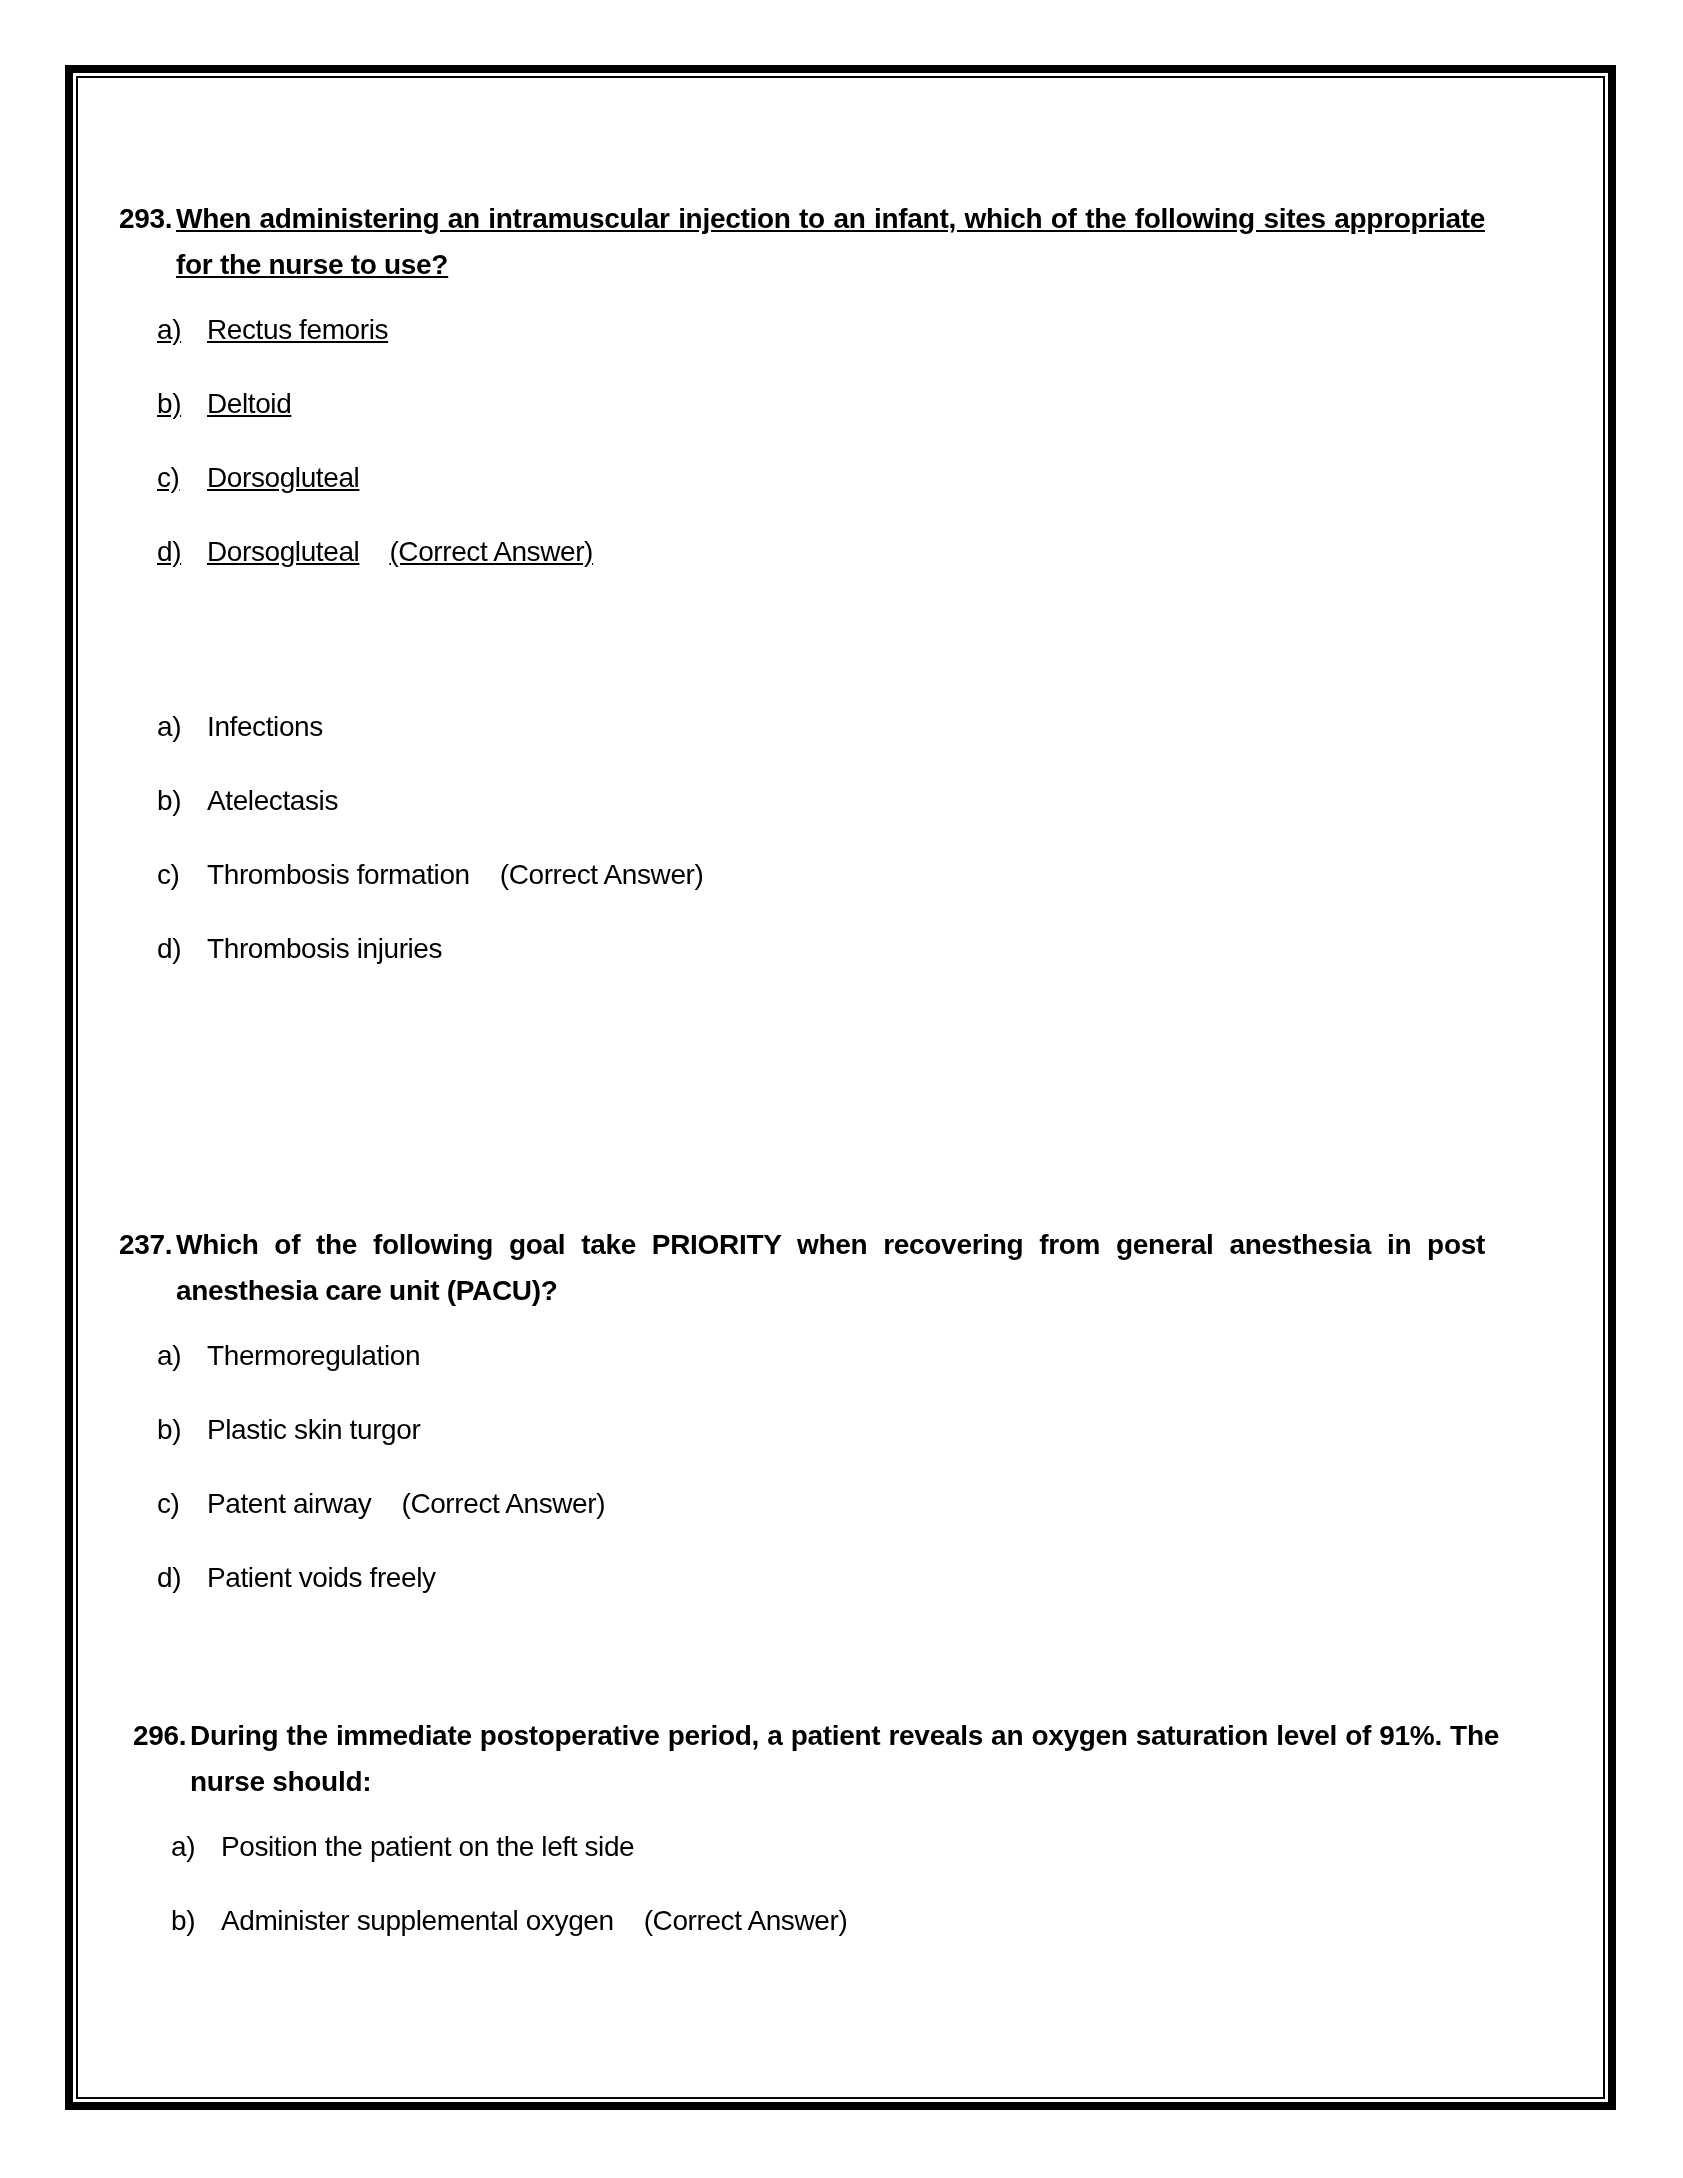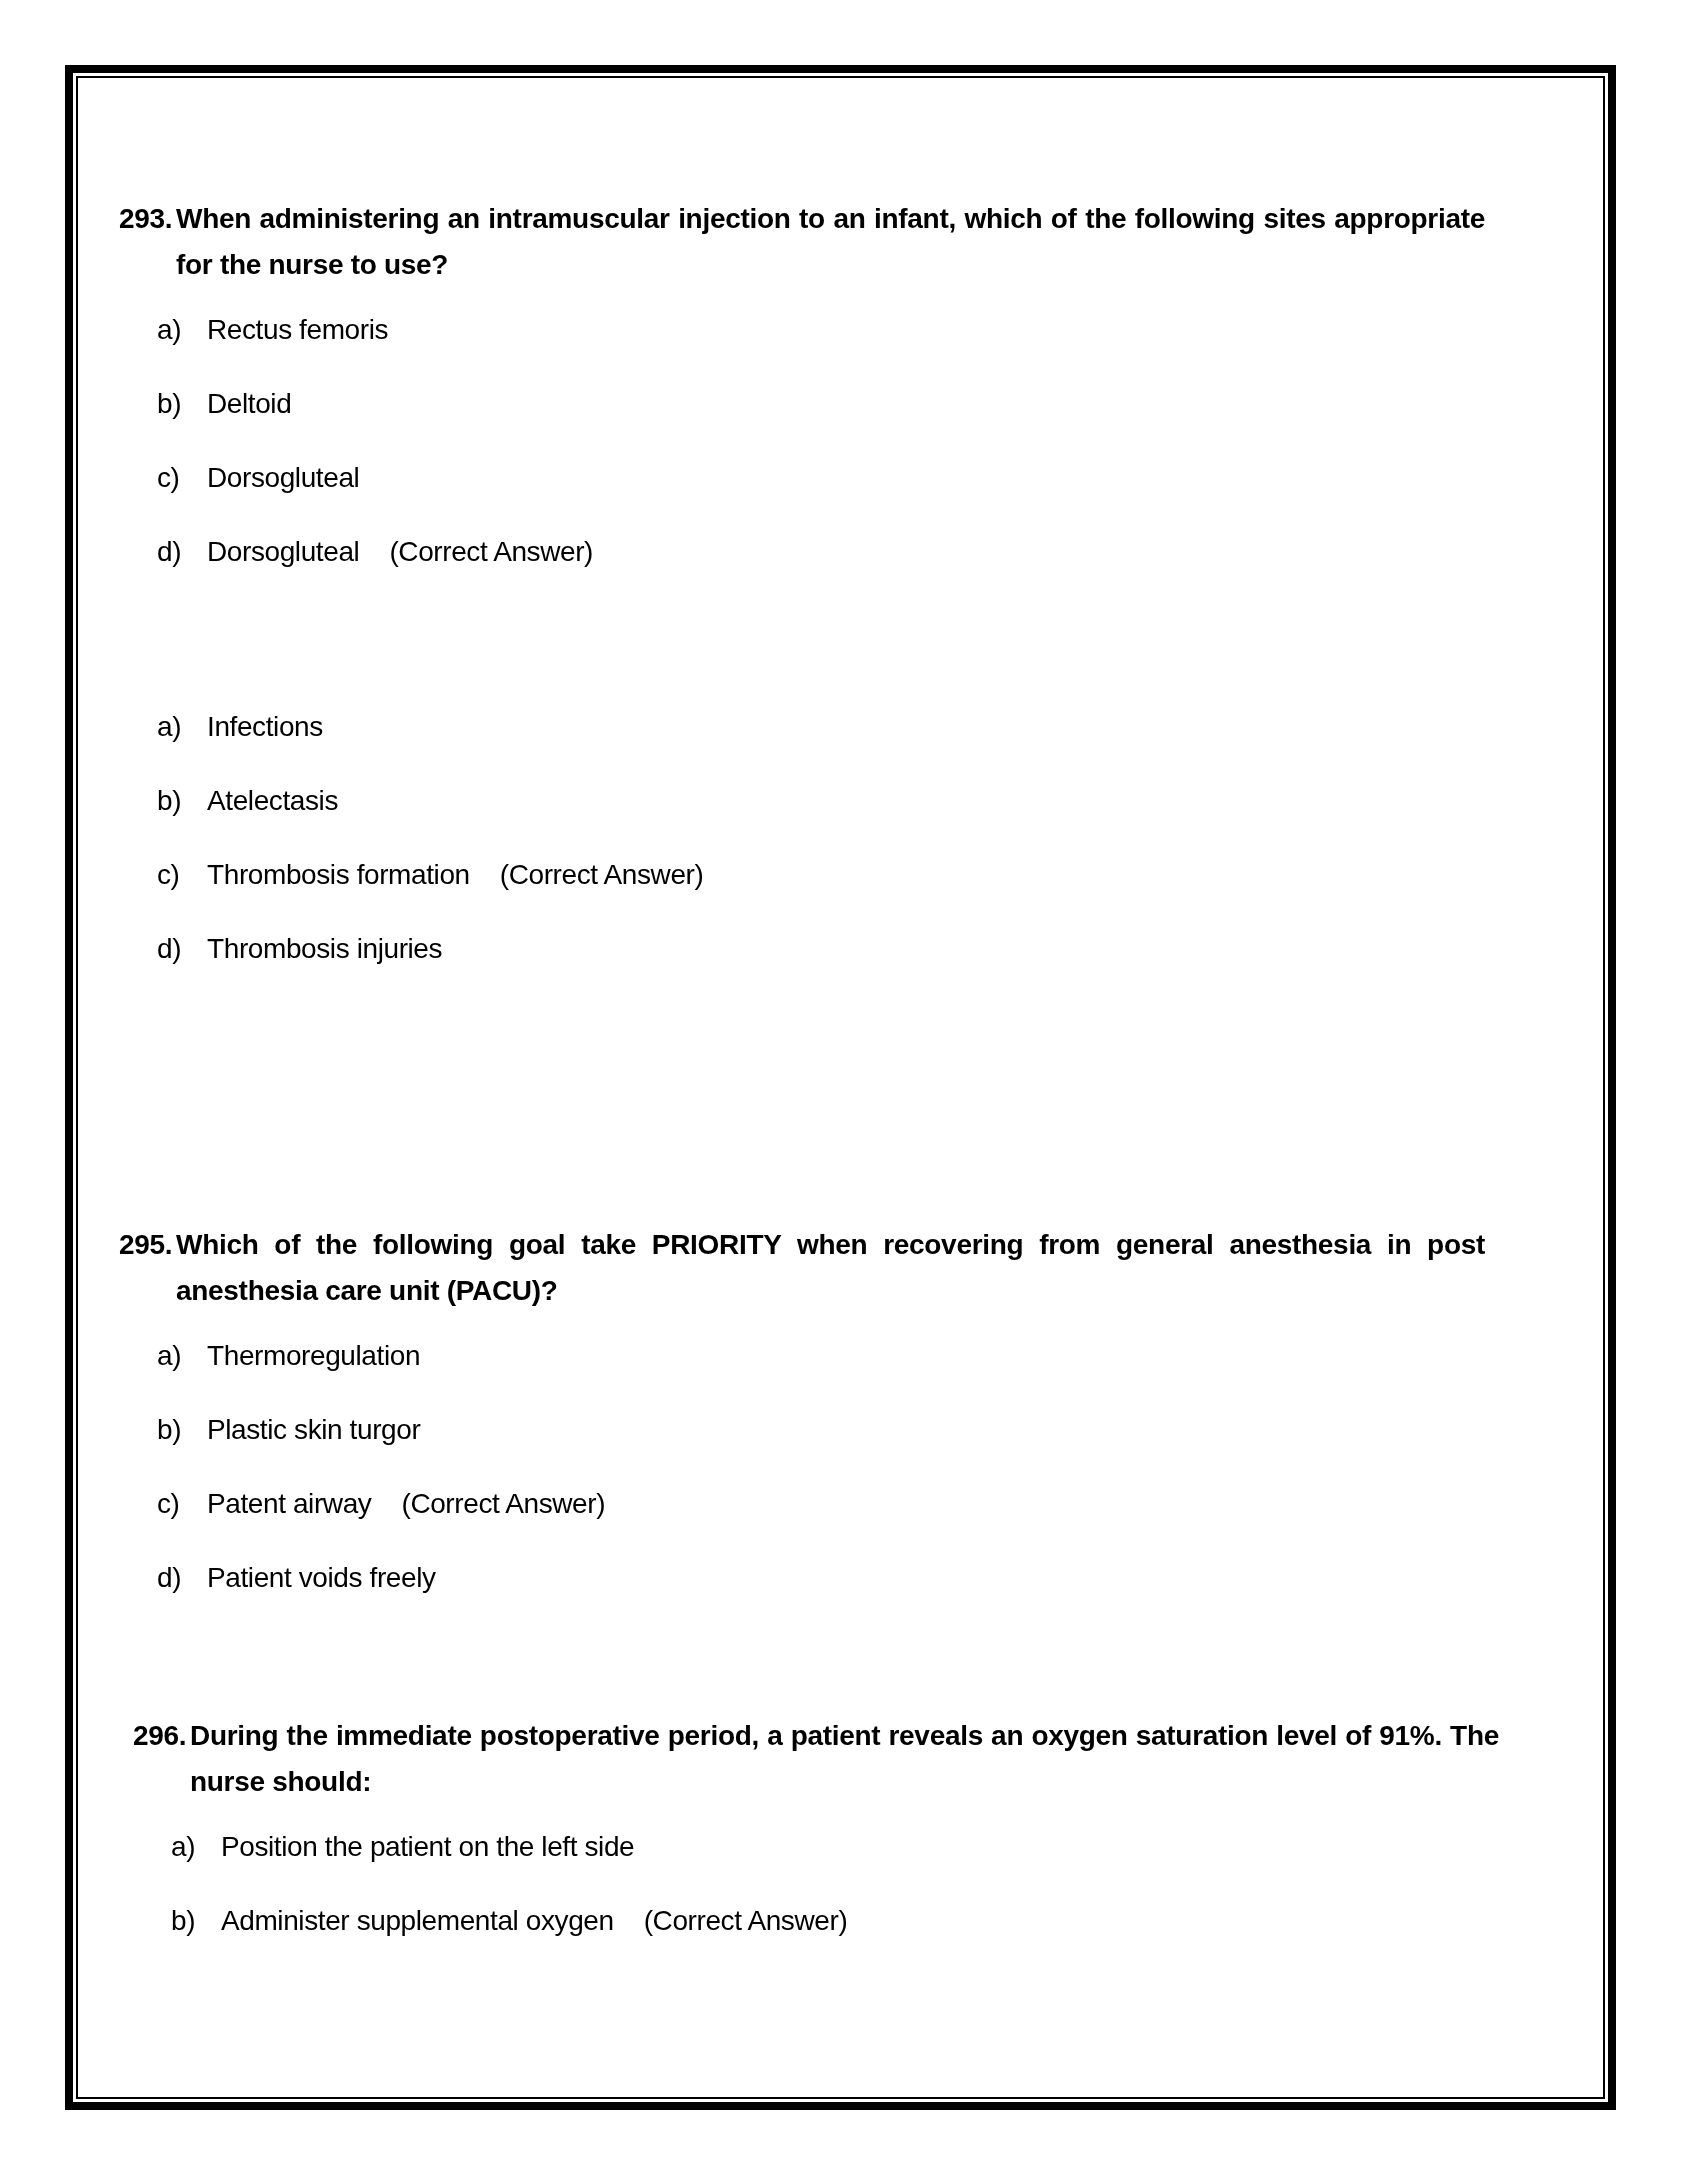--- a/index.html
+++ b/index.html
@@ -20,21 +20,21 @@
     .opt-text { display: inline-block; text-align: right; }
     .opt-correct { display: inline-block; margin-left: 30px; }
   </style>
 </head>
 <body>
 
 <div class="frame-outer">
   <div class="frame-inner"></div>
 </div>
 
-<div class="question" style="top:196px;">
+<div class="question" style="top:196px;text-decoration:underline;">
   <div class="q-stem"><span class="q-num">293.</span><span>When administering an intramuscular injection to an infant, which of the following sites appropriate for the nurse to use?</span></div>
   <div class="options">
     <div class="option">
         <span class="opt-letter">a)</span>
         <span class="opt-text">Rectus femoris</span>
       </div>
     <div class="option">
         <span class="opt-letter">b)</span>
         <span class="opt-text">Deltoid</span>
       </div>
@@ -66,21 +66,21 @@
         <span class="opt-correct">(Correct Answer)</span>
       </div>
     <div class="option">
         <span class="opt-letter">d)</span>
         <span class="opt-text">Thrombosis injuries</span>
       </div>
   </div>
 </div>
 
 <div class="question" style="top:1222px;">
-  <div class="q-stem"><span class="q-num">295.</span><span>Which of the following goal take PRIORITY when recovering from general anesthesia in post anesthesia care unit (PACU)?</span></div>
+  <div class="q-stem"><span class="q-num">237.</span><span>Which of the following goal take PRIORITY when recovering from general anesthesia in post anesthesia care unit (PACU)?</span></div>
   <div class="options">
     <div class="option">
         <span class="opt-letter">a)</span>
         <span class="opt-text">Thermoregulation</span>
       </div>
     <div class="option">
         <span class="opt-letter">b)</span>
         <span class="opt-text">Plastic skin turgor</span>
       </div>
     <div class="option">

